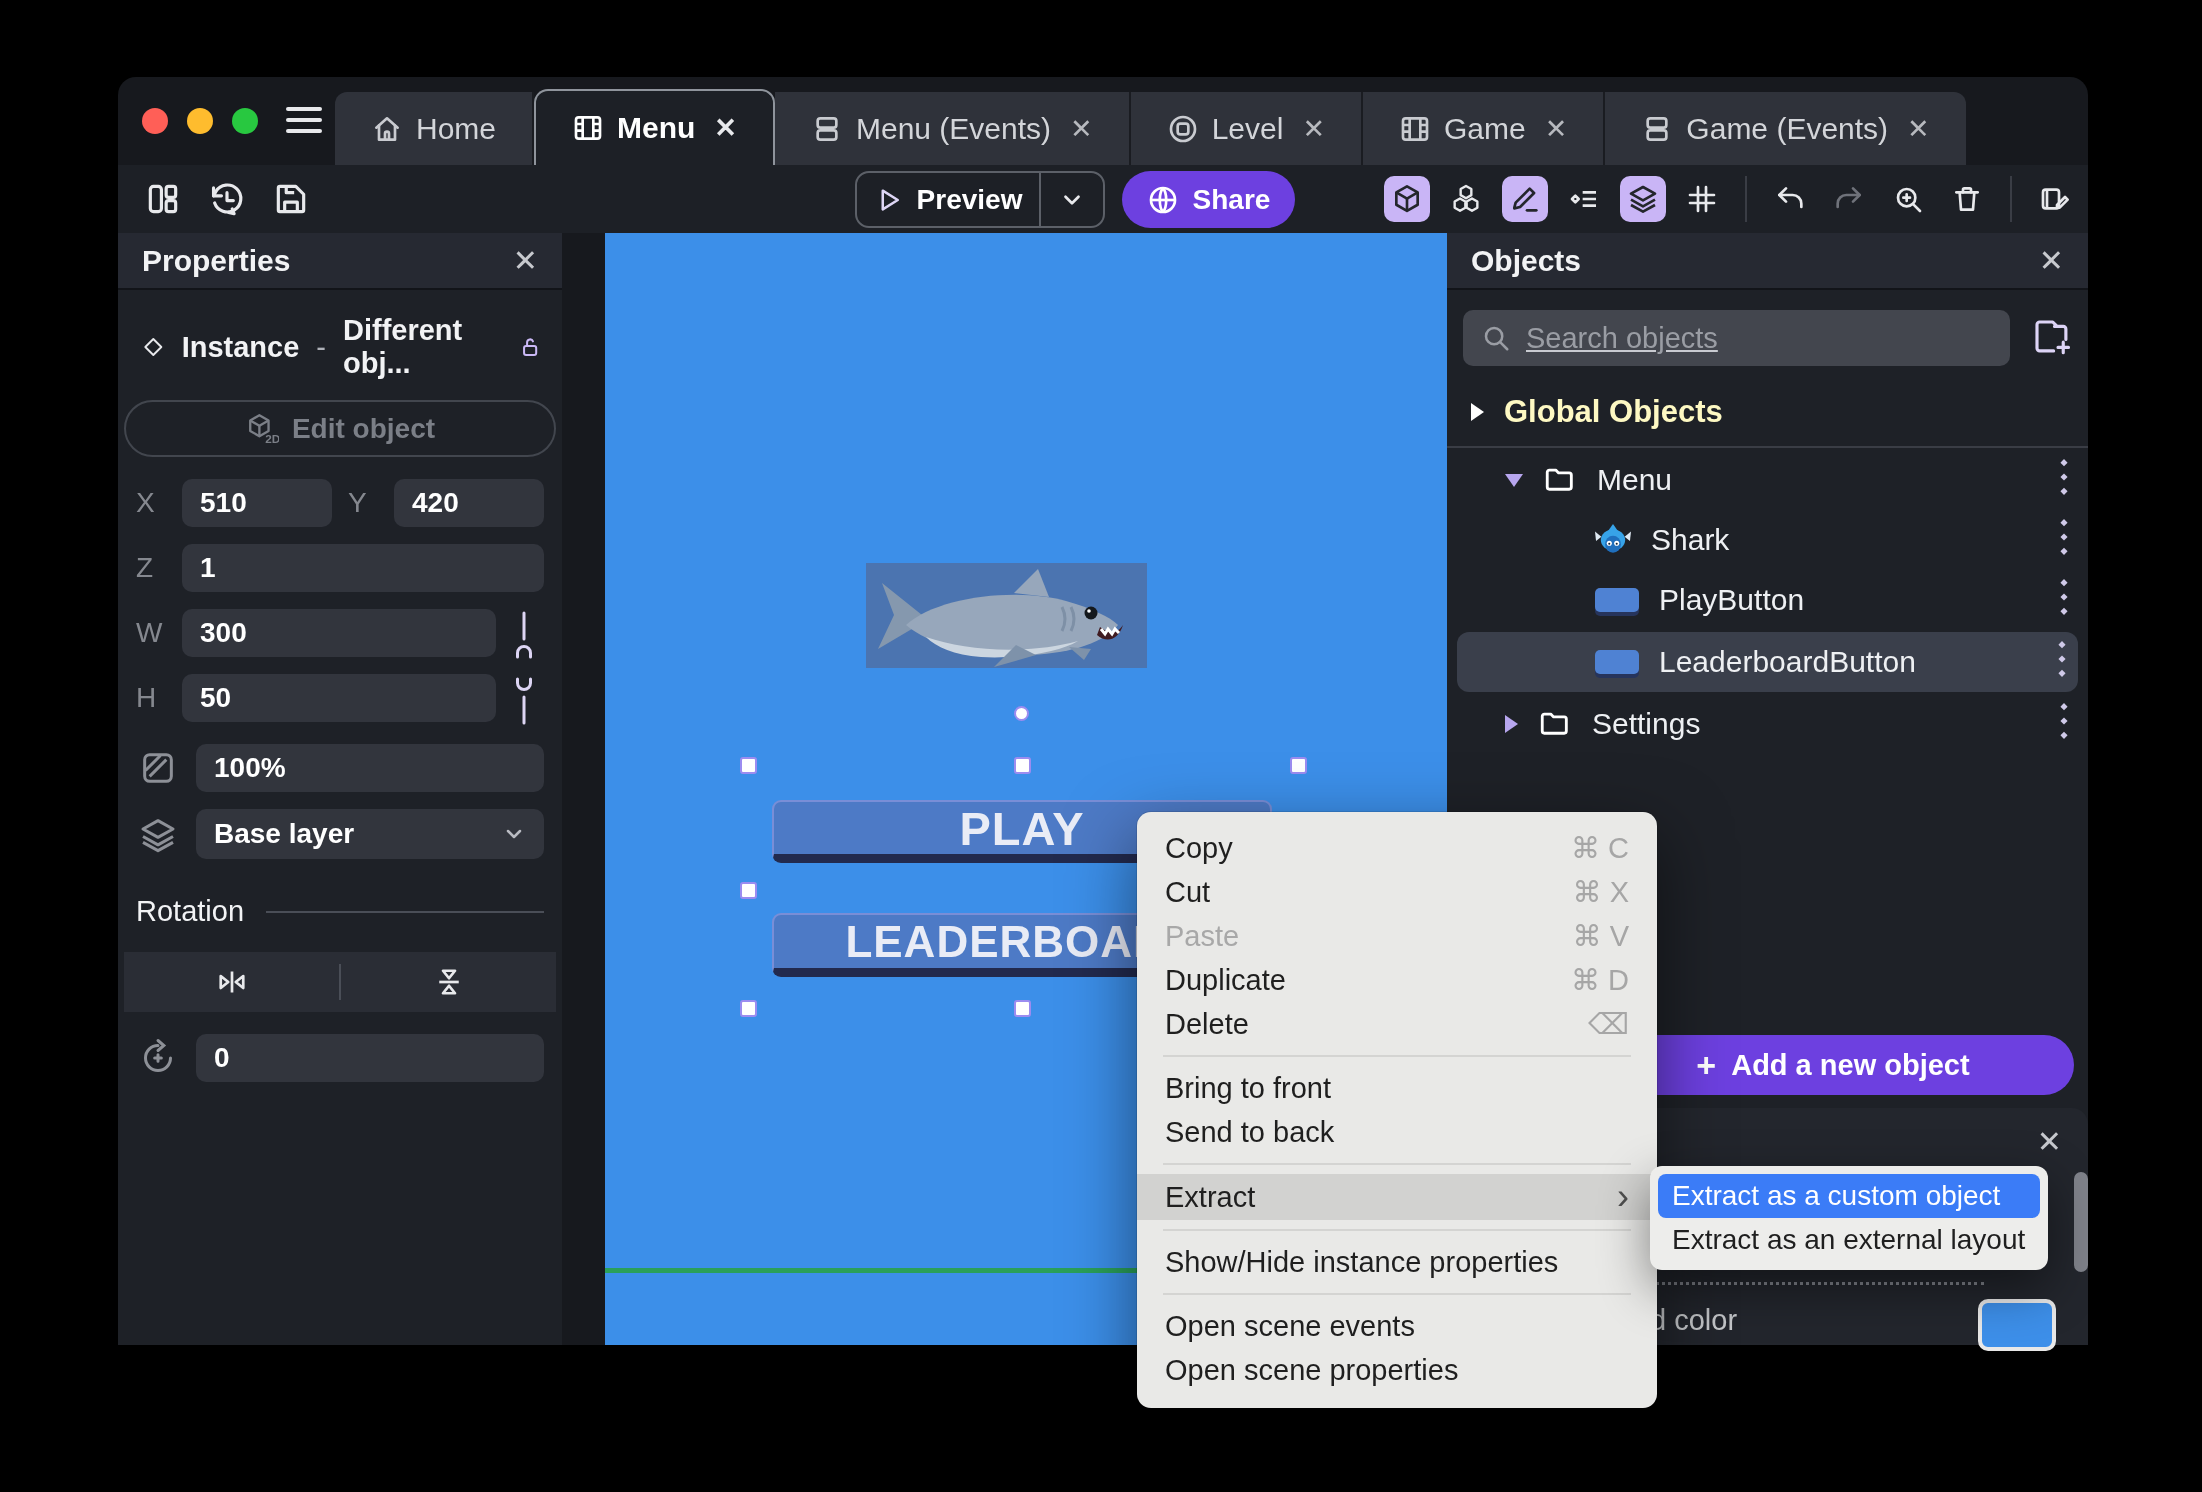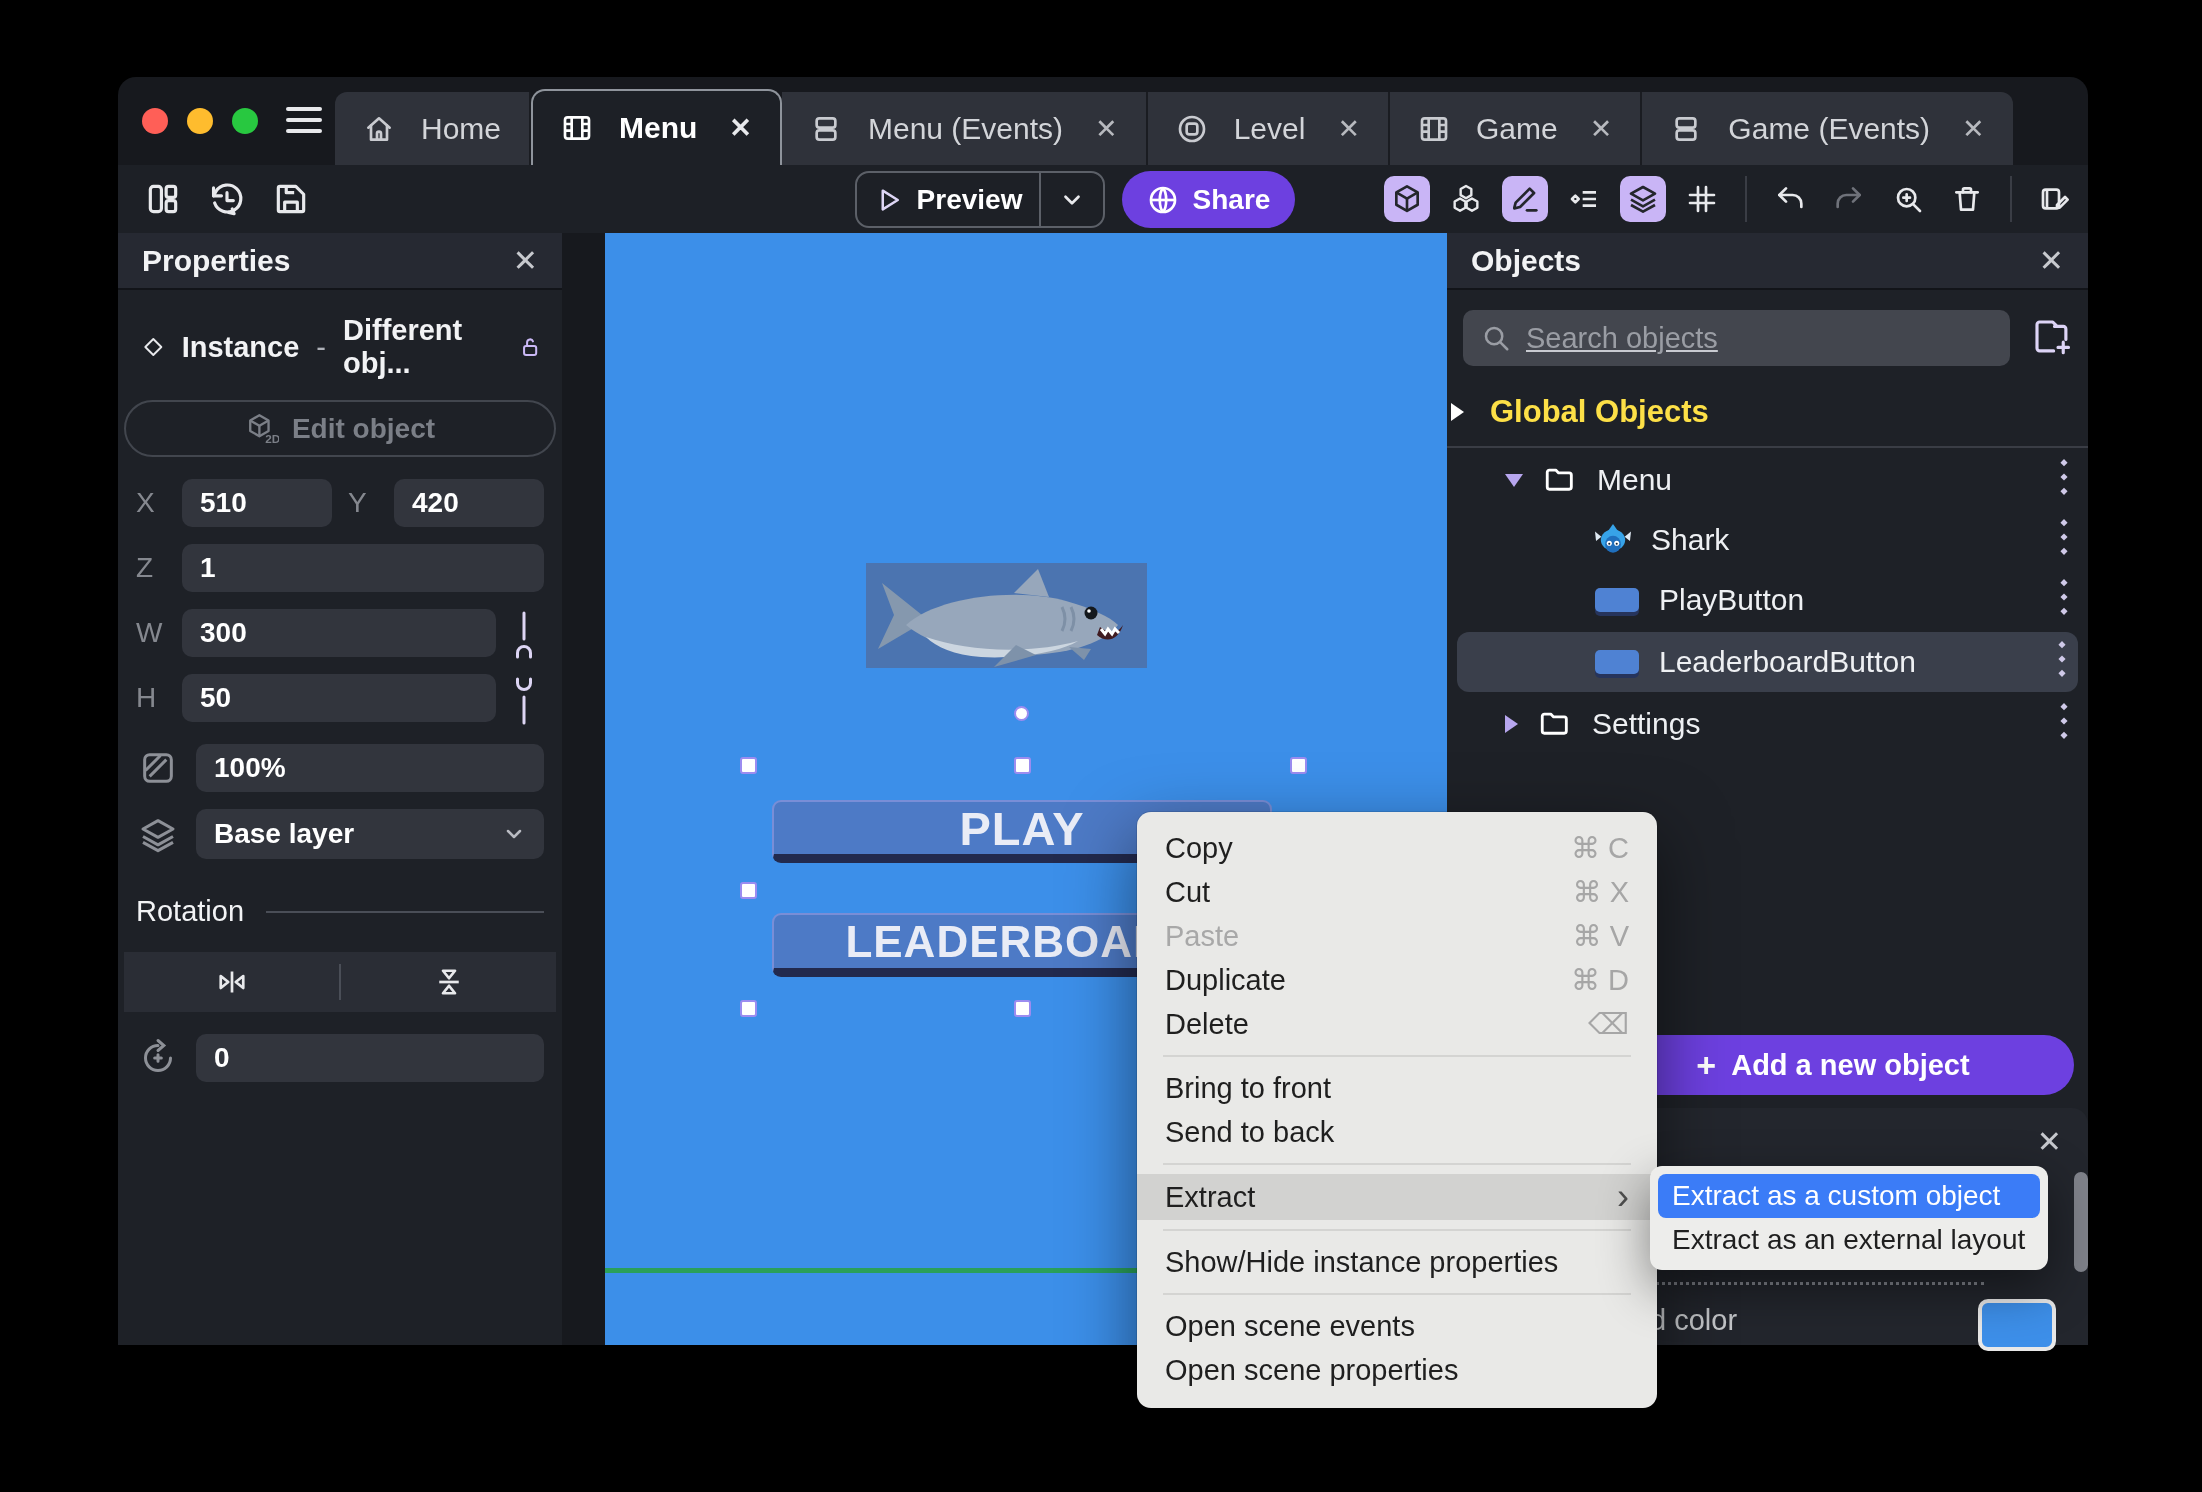--- a/index.html
+++ b/index.html
@@ -13,21 +13,21 @@
 
   
   .titlebar { position:absolute; left:0; top:0; right:0; height:88px; }
   .lights { position:absolute; left:24px; top:31px; display:flex; gap:19px; }
   .light { width:26px; height:26px; border-radius:50%; }
   .light.red{background:#ff5f57;} .light.yellow{background:#febc2e;} .light.green{background:#28c840;}
   .burger { position:absolute; left:168px; top:30px; width:36px; display:flex; flex-direction:column; gap:7px; }
   .burger span { height:4px; border-radius:2px; background:#e8e9ec; }
 
   .tabs { position:absolute; left:217px; bottom:0; display:flex; align-items:flex-end; }
-  .tab { height:73px; display:flex; align-items:center; gap:26px; padding:0 28px;
+  .tab { height:73px; display:flex; align-items:center; gap:13px; padding:0 36px;
          background:#2f323a; color:#d3d5d9; font-size:30px; border-right:2px solid #1a1c21; }
   .tab svg { width:32px; height:32px; color:#c9cbd0; }
   .tab .closex { font-size:27px; color:#b7b9be; margin-left:6px; }
   .tab.first { border-top-left-radius:12px; }
   .tab.last  { border-top-right-radius:12px; border-right:none; }
   .tab.active { background:#1d2026; color:#fff; border:2px solid #8f949c; border-bottom:none;
                 border-radius:14px 14px 0 0; height:76px; font-weight:700; }
   .tab.active svg { color:#fff; }
   .tab.active .closex { color:#e8e9ec; }
 
@@ -117,22 +117,22 @@
   .objects { right:0; width:641px; }
   .search-row { margin:20px 16px 0; display:flex; align-items:center; gap:20px; }
   .search { flex:1; height:56px; background:#43464e; border-radius:10px; display:flex;
             align-items:center; padding:0 18px; gap:15px; }
   .search svg { width:30px; height:30px; color:#9a9da4; }
   .search input { flex:1; background:transparent; border:none; outline:none; color:#c9cbd1;
                   font-size:29px; font-family:"Liberation Sans",sans-serif;text-decoration:underline; }
   .search input::placeholder { color:#9a9da4; }
   .folderplus { color:#ddd4f6; }
   .folderplus svg { width:42px; height:42px; }
-  .osec { display:flex; align-items:center; gap:26px; padding:0 4px; height:44px; margin-top:24px;
-          color:#fde047; font-size:31px; font-weight:700; }
+  .osec { display:flex; align-items:center; gap:20px; padding:0 24px; height:44px; margin-top:24px;
+          color:#fef9c3; font-size:31px; font-weight:700; }
   .osec.scene { margin-top:10px; height:46px; }
   .odiv { height:2px; background:#3a3d45; margin-top:12px; }
   .car-r { width:0; height:0; border-top:9px solid transparent; border-bottom:9px solid transparent;
            border-left:13px solid #fff; }
   .car-d { width:0; height:0; border-left:9px solid transparent; border-right:9px solid transparent;
            border-top:13px solid #b7a6ee; }
   .car-r.lav { border-left-color:#b7a6ee; }
   .orow { position:relative; height:56px; display:flex; align-items:center; gap:20px;
           color:#eef0f3; font-size:30px; margin-top:4px; }
   .orow.folder { padding-left:58px; }

